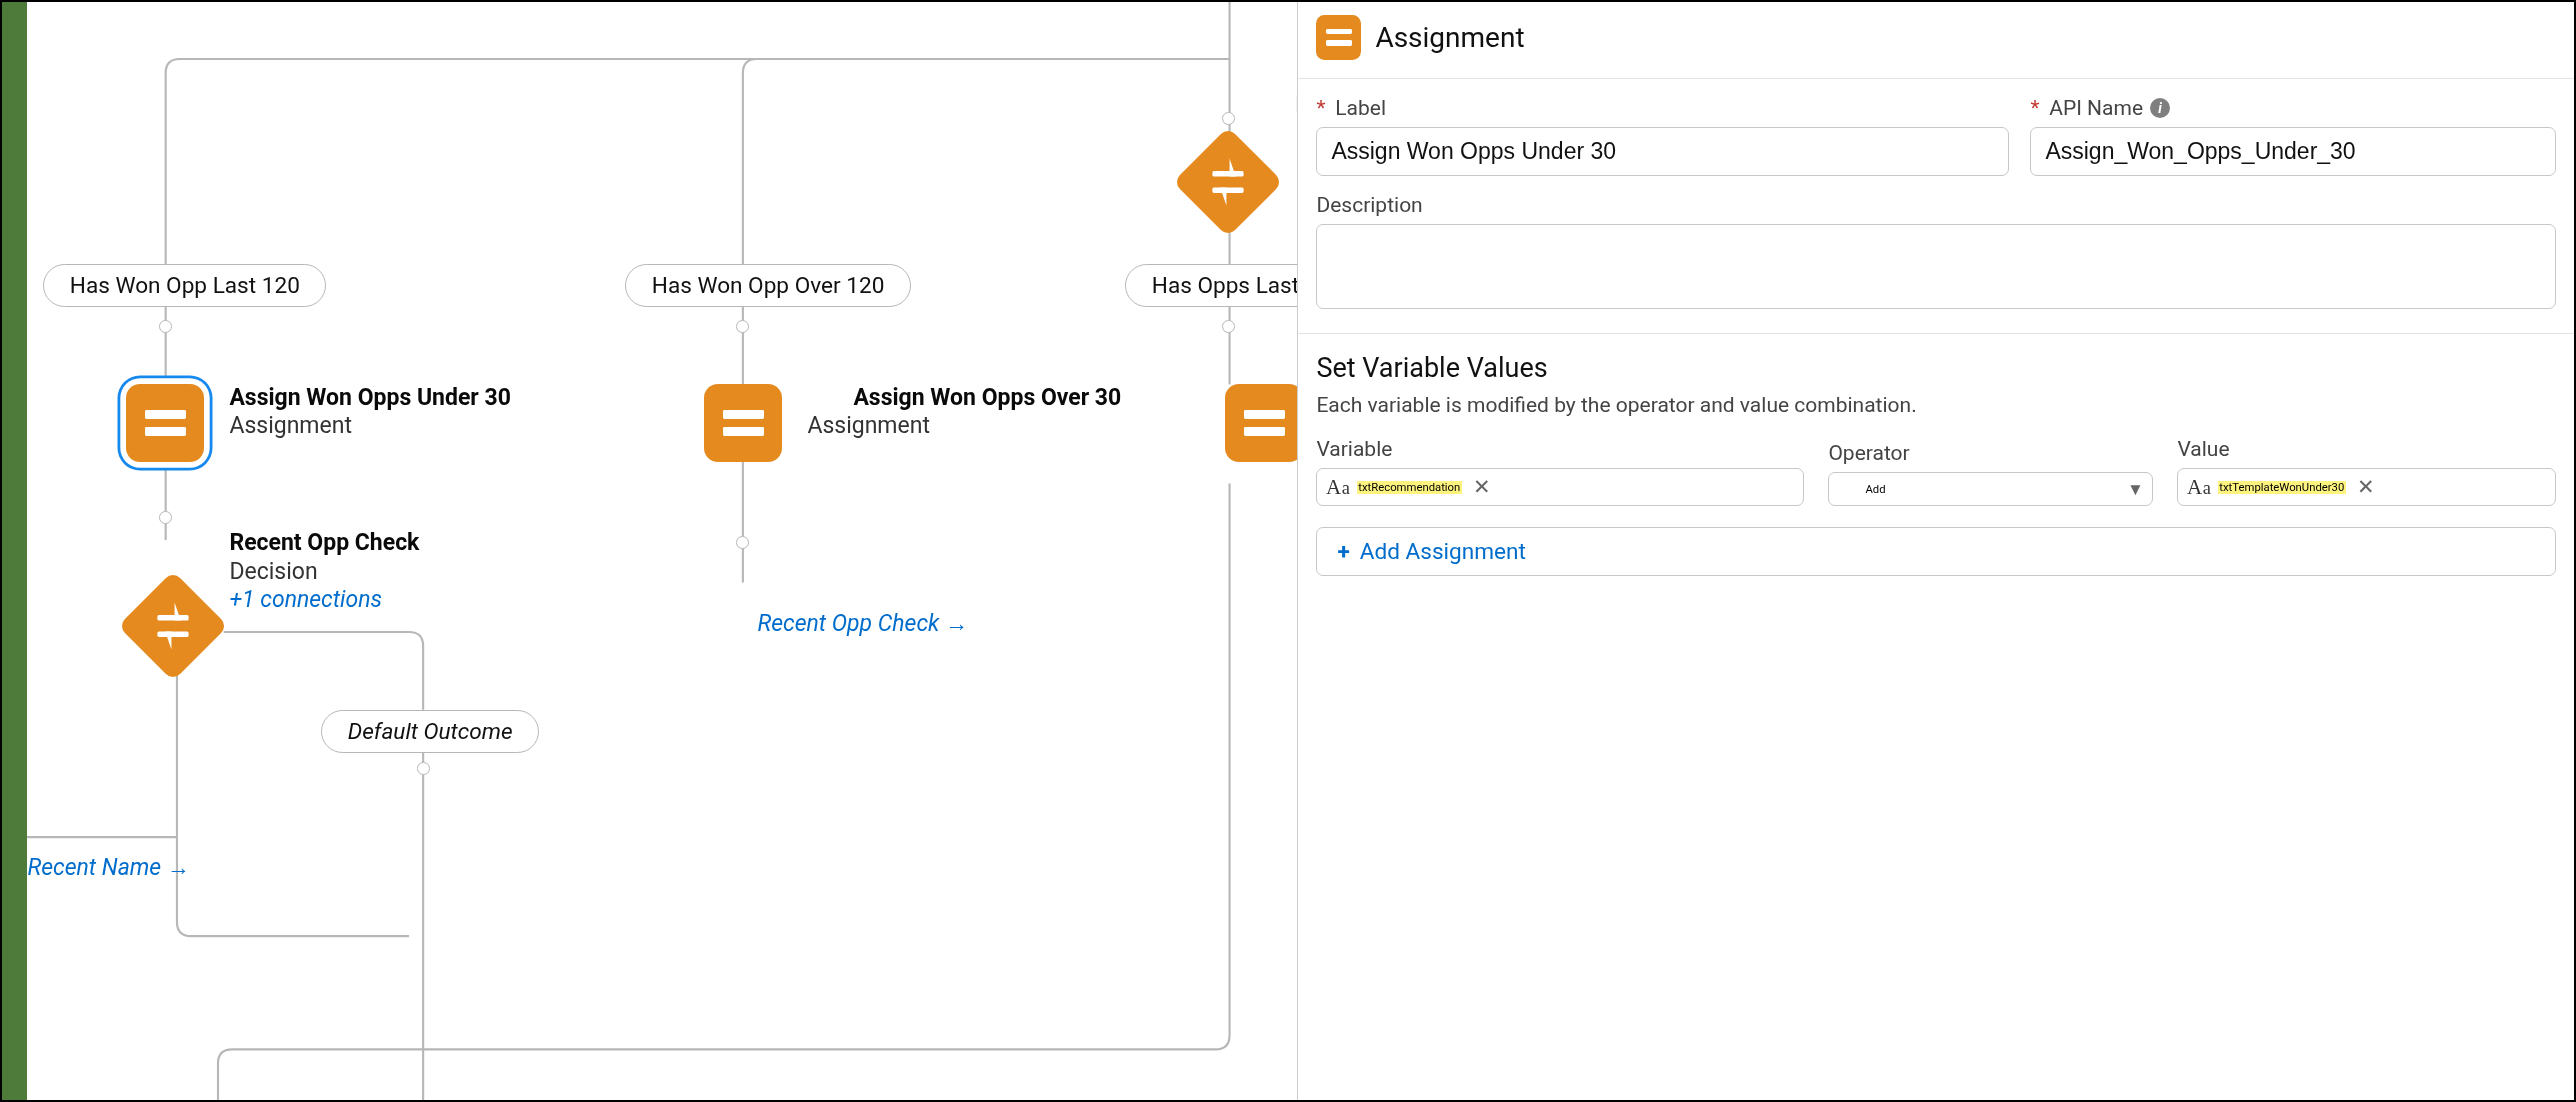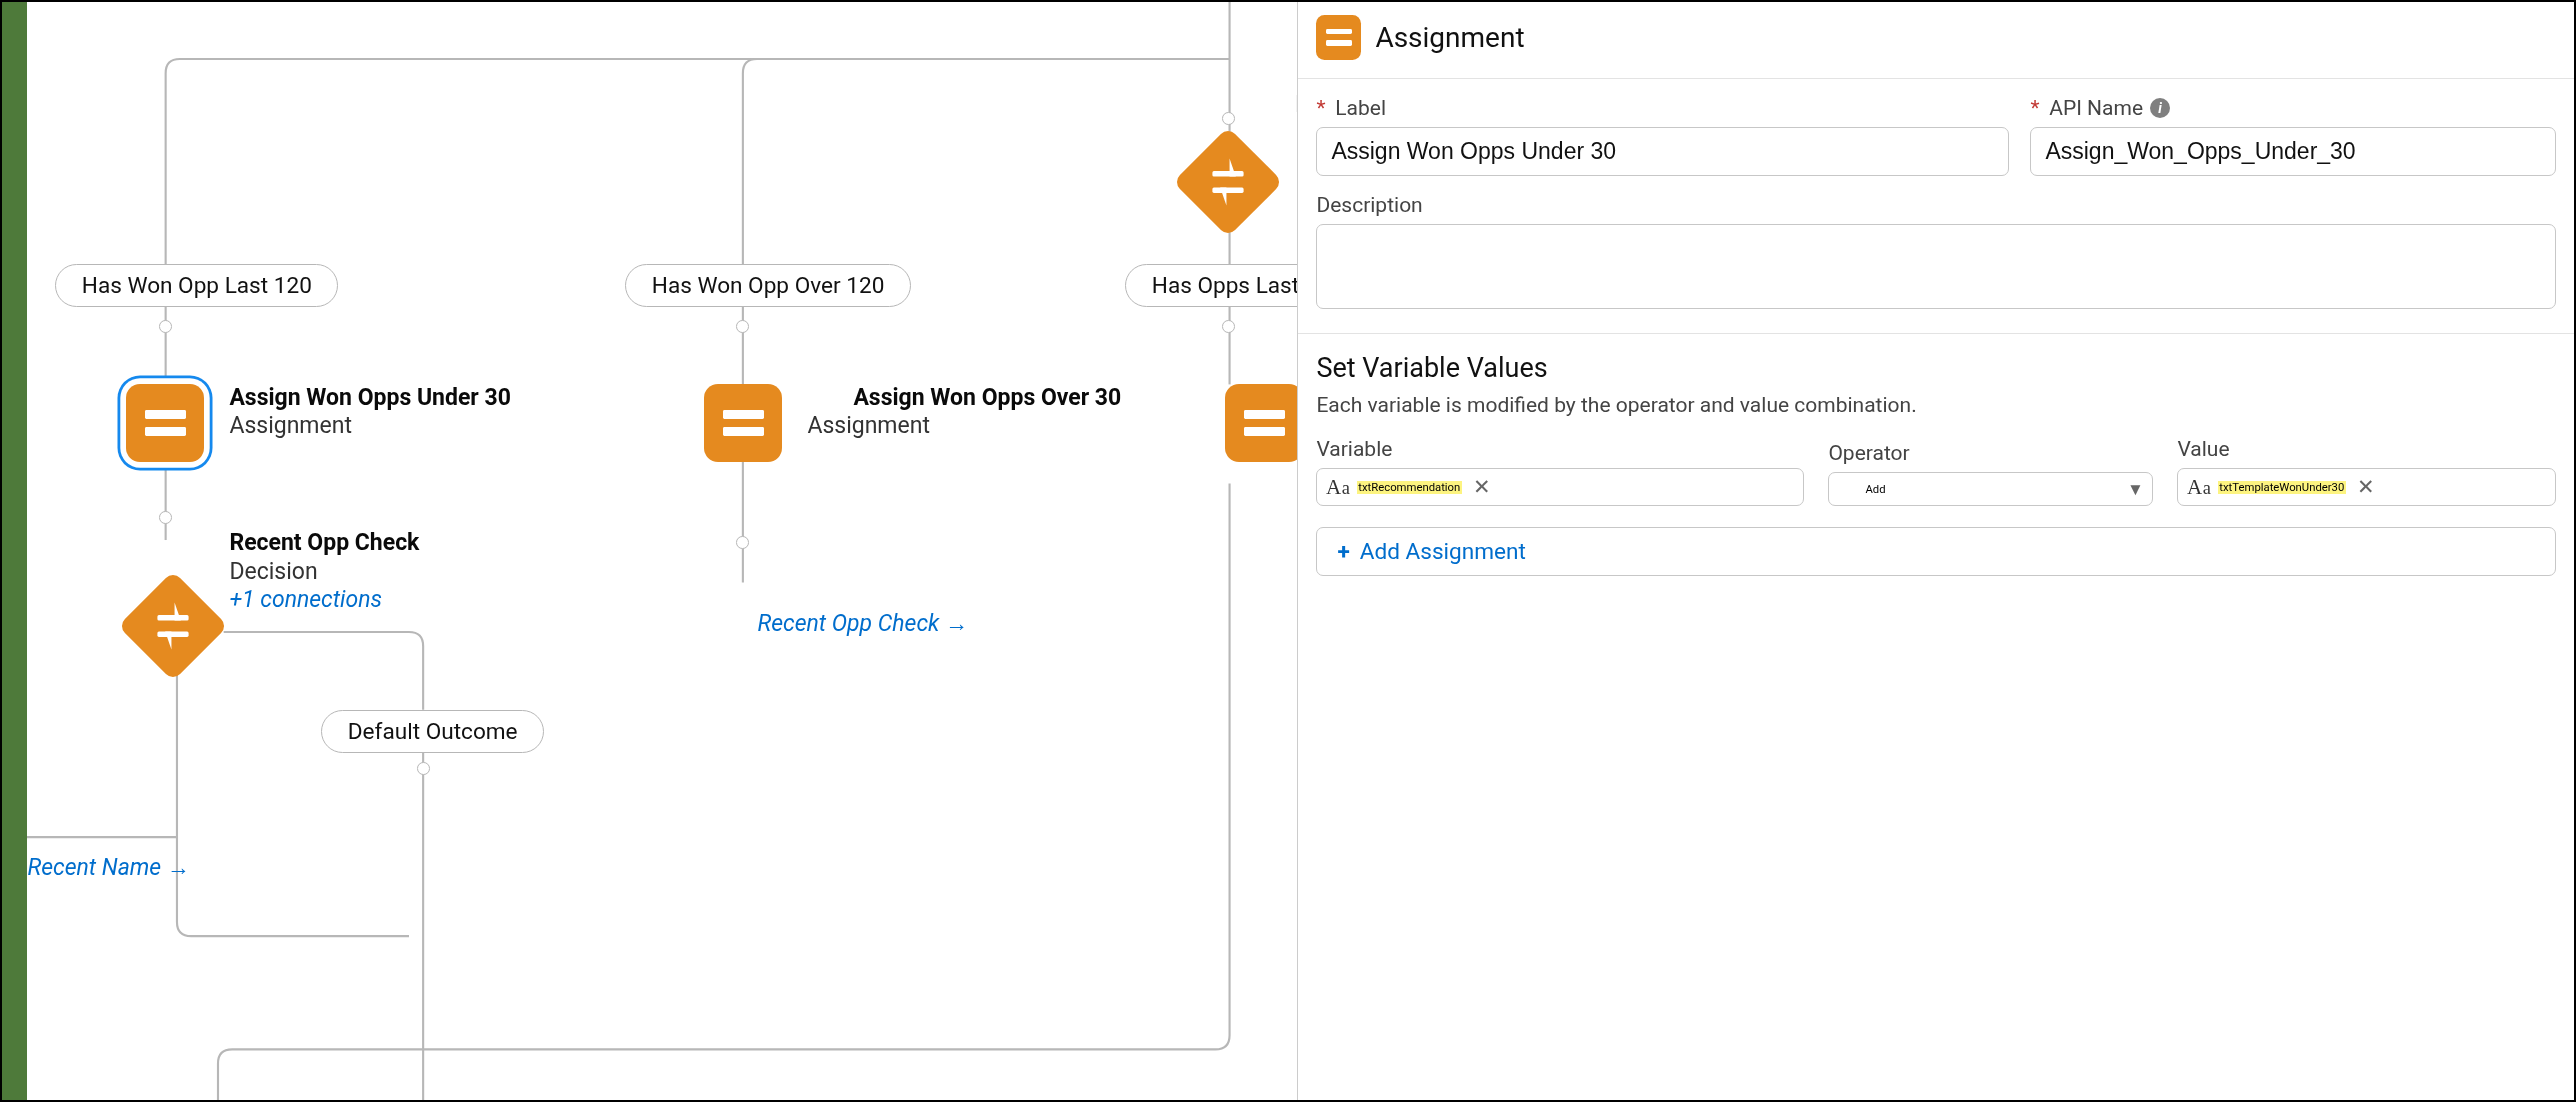--- a/index.html
+++ b/index.html
@@ -76,24 +76,24 @@
             <rect x="30" y="36" width="40" height="7" rx="2"></rect>
             <rect x="30" y="57" width="40" height="7" rx="2"></rect>
             <polygon points="52,20 52,43 60,43"></polygon>
             <polygon points="48,80 48,57 40,57"></polygon>
           </g>
         </svg>
     </div>
     <div class="node-label" style="left:1268px;top:89px;font-weight:700;">Re</div>
     <div class="node-label node-sub" style="left:1268px;top:117px;">De</div>
 
-    <div class="pill" style="left:28px;top:262px;">Has Won Opp Last 120</div>
+    <div class="pill" style="left:16px;top:262px;">Has Won Opp Last 120</div>
     <div class="pill" style="left:598px;top:262px;">Has Won Opp Over 120</div>
     <div class="pill" style="left:1098px;top:262px;">Has Opps Last 12</div>
-    <div class="pill" style="left:294px;top:708px;">Default Outcome</div>
+    <div class="pill" style="left:294px;top:708px;font-style:italic;">Default Outcome</div>
 
     <div class="dot" style="left:132px;top:318px;"></div>
     <div class="dot" style="left:709px;top:318px;"></div>
     <div class="dot" style="left:1195px;top:318px;"></div>
     <div class="dot" style="left:132px;top:509px;"></div>
     <div class="dot" style="left:709px;top:534px;"></div>
     <div class="dot" style="left:1195px;top:110px;"></div>
     <div class="dot" style="left:390px;top:760px;"></div>
 
     <div class="assign-icon selected" style="left:99px;top:382px;">

